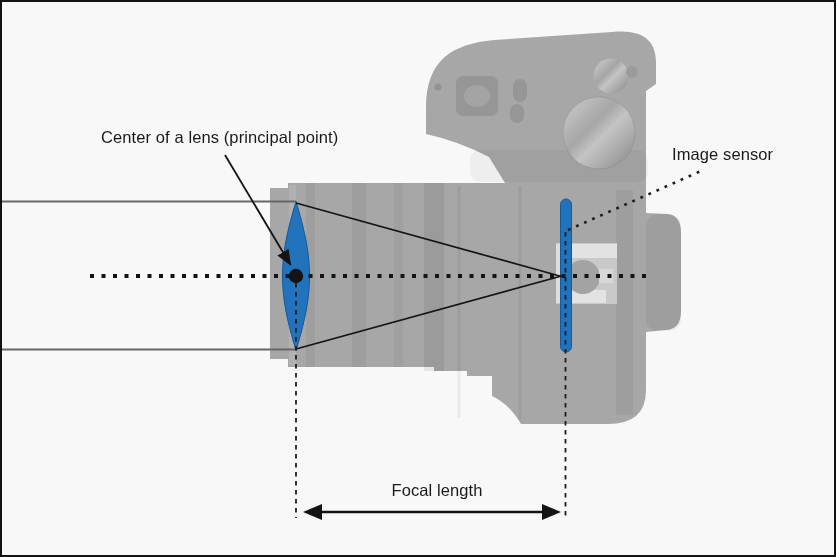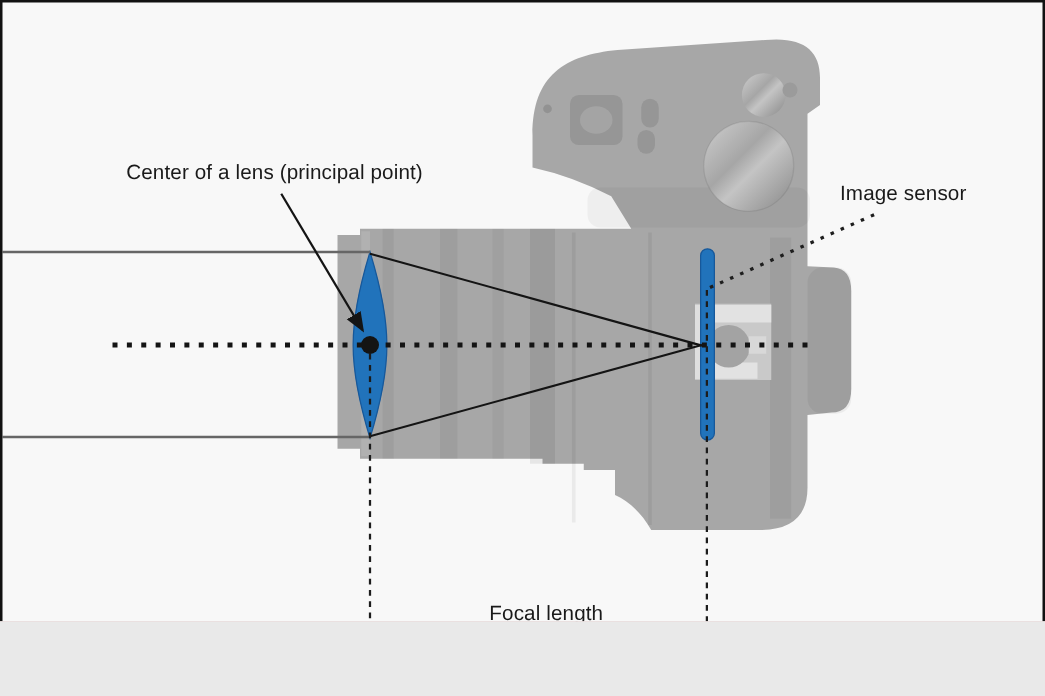--- a/index.html
+++ b/index.html
@@ -4,21 +4,21 @@
 <style>
   html, body {
     margin: 0;
     padding: 0;
     background: #e9e9e9;
     font-family: "Liberation Sans", sans-serif;
   }
   .canvas-wrap {
     position: relative;
     width: 836px;
-    height: 497px;
+    height: 557px;
     background: #ef4444;
     overflow: hidden;
   }
   svg { display: block; }
   .label {
     font-family: "Liberation Sans", sans-serif;
     font-size: 16.5px;
     fill: #1a1a1a;
     letter-spacing: 0.1px;
   }

